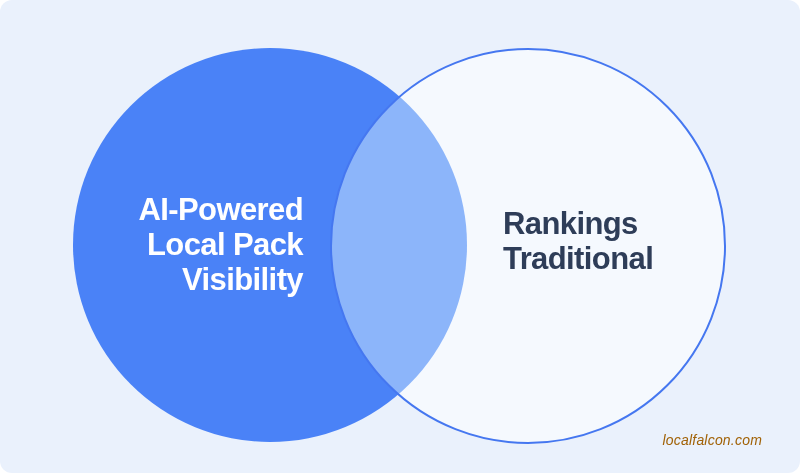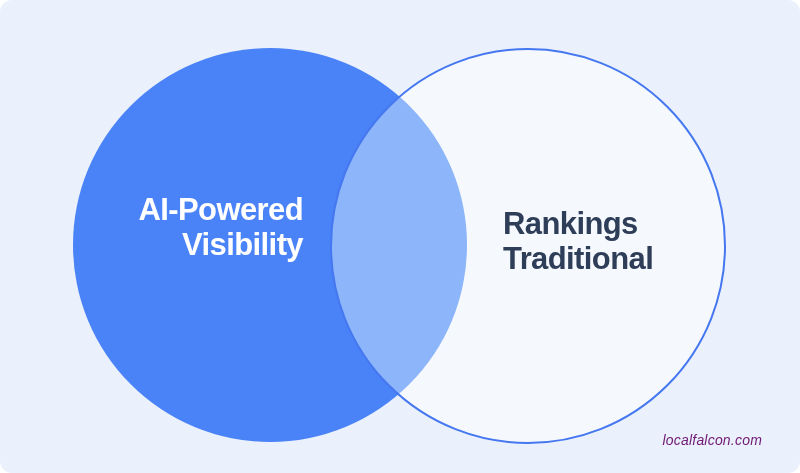--- a/index.html
+++ b/index.html
@@ -62,22 +62,23 @@
       </clipPath>
     </defs>
     <circle cx="270" cy="245" r="197" fill="#4a82f7"></circle>
     <circle cx="528" cy="246" r="197" fill="#f5f9fe"></circle>
     <circle cx="528" cy="246" r="197" clip-path="url(#leftClip)" fill="#8cb5fa"></circle>
     <circle cx="528" cy="246" r="197" fill="none" stroke-width="2" stroke="#4577f0"></circle>
   </svg>
 
   <div class="label label-left" style="color: rgb(255, 255, 255);">
     <span>AI-Powered</span>
+    <span>Local Pack</span>
     <span>Visibility</span>
   </div>
 
   <div class="label label-right" style="color: rgb(46, 61, 88);">
     <span>Rankings</span>
     <span>Traditional</span>
   </div>
 
-  <div class="watermark" style="color: #701a75; font-style: italic;">localfalcon.com</div>
+  <div class="watermark" style="color: #a16207; font-style: italic;">localfalcon.com</div>
 </div>
 
 </body></html>

